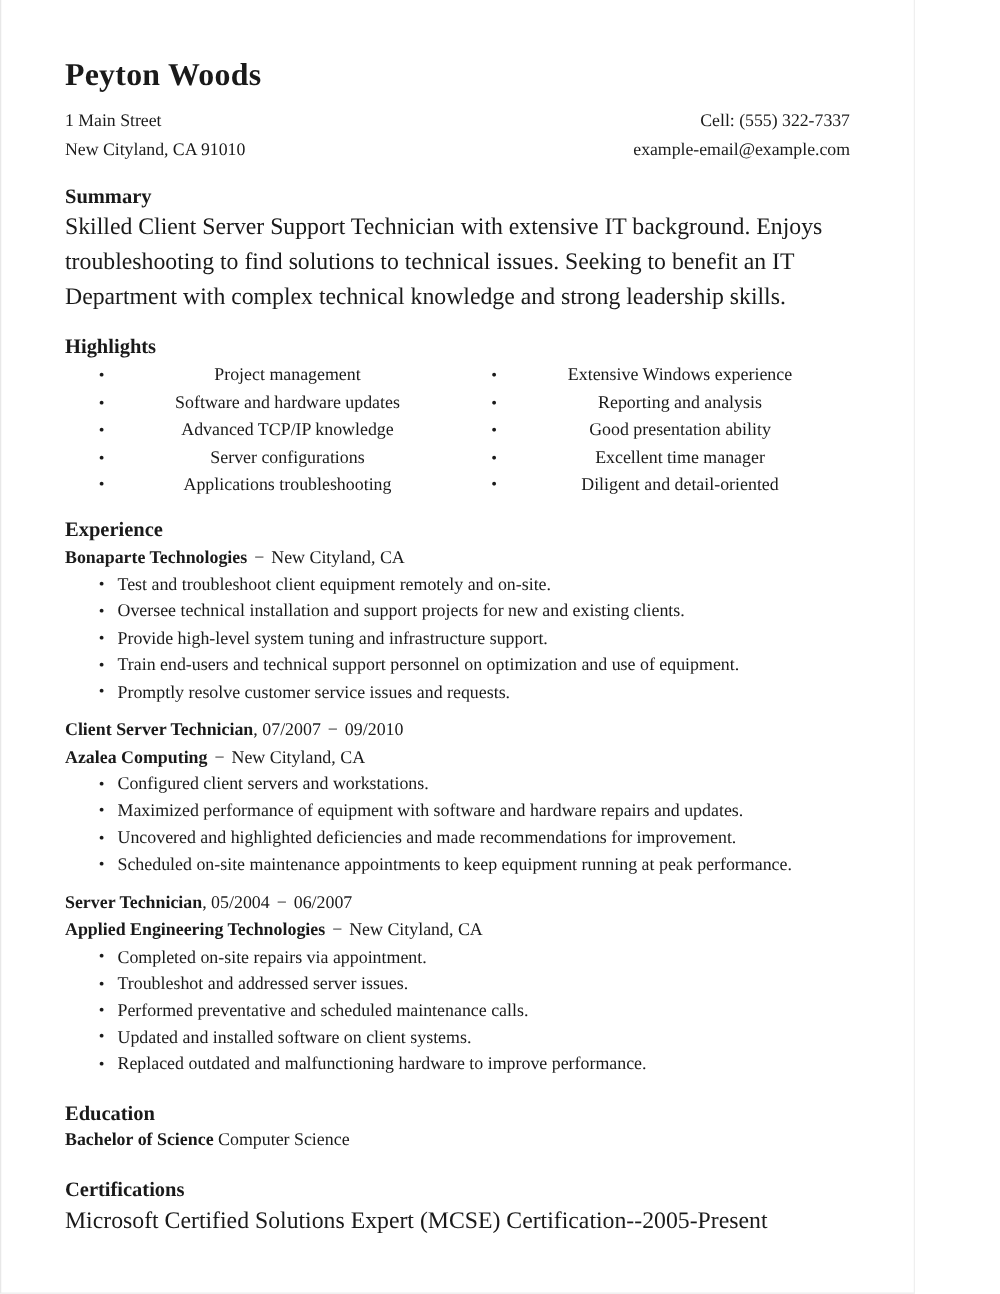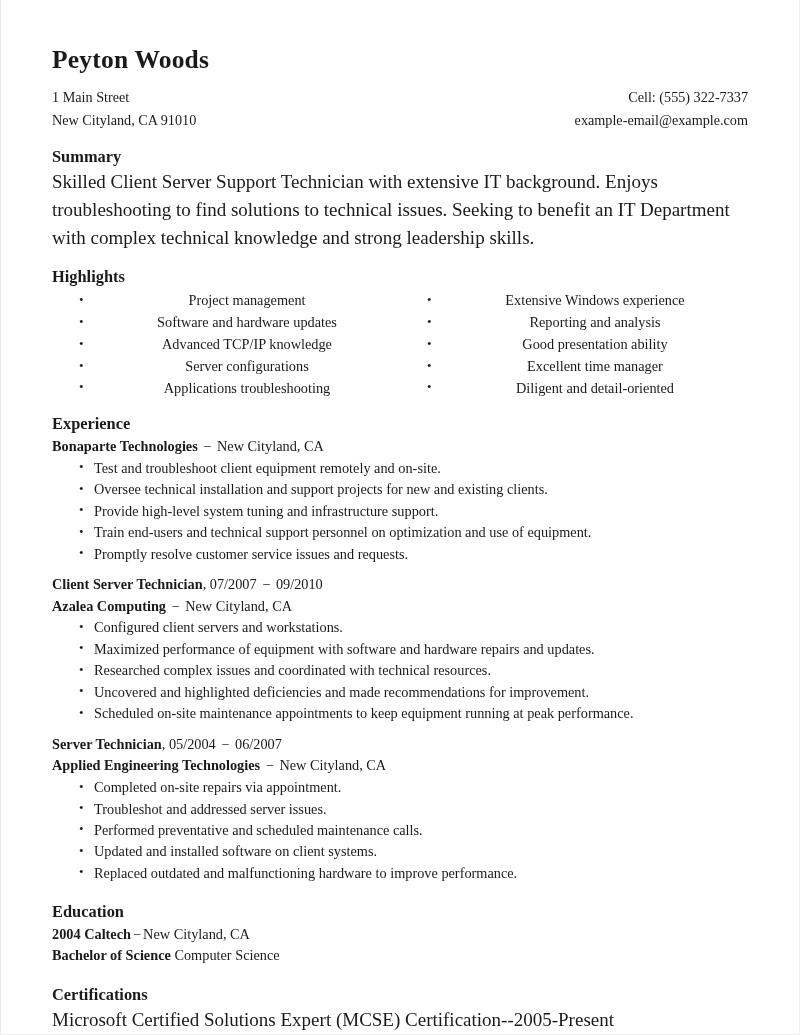--- a/index.html
+++ b/index.html
@@ -12,21 +12,21 @@
   body {
     width: 800px;
     height: 1035px;
     font-family: "Liberation Serif", "DejaVu Serif", serif;
     color: #1a1a1a;
     overflow: hidden;
   }
 
   .page {
     position: relative;
-    width: 800px;
+    width: 732px;
     height: 1035px;
     background: #ffffff;
     border-left: 1px solid #e8e8e8;
     border-right: 1px solid #efefef;
     border-bottom: 1px solid #ededed;
     padding: 46px 51px 0 51px;
   }
 
   
   .header { margin-bottom: 2px; }
@@ -184,21 +184,20 @@
             <li>Train end-users and technical support personnel on optimization and use of equipment.</li>
             <li>Promptly resolve customer service issues and requests.</li>
           </ul>
         </div>
         <div class="job">
           <div class="job-line"><span class="job-strong">Client Server Technician</span><span class="job-normal">, 07/2007</span><span class="dash"> −  </span><span class="job-normal">09/2010</span></div>
           <div class="job-line"><span class="job-strong">Azalea Computing</span><span class="dash"> − </span><span class="job-normal">New Cityland, CA</span></div>
           <ul class="bullets exp">
             <li>Configured client servers and workstations.</li>
             <li>Maximized performance of equipment with software and hardware repairs and updates.</li>
-            <li>Researched complex issues and coordinated with technical resources.</li>
             <li>Uncovered and highlighted deficiencies and made recommendations for improvement.</li>
             <li>Scheduled on-site maintenance appointments to keep equipment running at peak performance.</li>
           </ul>
         </div>
         <div class="job">
           <div class="job-line"><span class="job-strong">Server Technician</span><span class="job-normal">, 05/2004</span><span class="dash"> −  </span><span class="job-normal">06/2007</span></div>
           <div class="job-line"><span class="job-strong">Applied Engineering Technologies</span><span class="dash"> − </span><span class="job-normal">New Cityland, CA</span></div>
           <ul class="bullets exp">
             <li>Completed on-site repairs via appointment.</li>
             <li>Troubleshot and addressed server issues.</li>
@@ -206,23 +205,20 @@
             <li>Updated and installed software on client systems.</li>
             <li>Replaced outdated and malfunctioning hardware to improve performance.</li>
           </ul>
         </div>
       </div>
   </div>
 
   <div class="section education">
     <h2 class="section-title">Education</h2>
     <div class="edu-line">
-      <span class="job-strong">2004 Caltech</span><span class="dash">−</span><span class="job-normal">New Cityland, CA</span>
-    </div>
-    <div class="edu-line">
       <span class="job-strong">Bachelor of Science</span><span>&nbsp;</span><span class="job-normal">Computer Science</span>
     </div>
   </div>
 
   <div class="section certs">
     <h2 class="section-title">Certifications</h2>
     <p class="body-text">Microsoft Certified Solutions Expert (MCSE) Certification--2005-Present</p>
   </div>
 
 </div>

